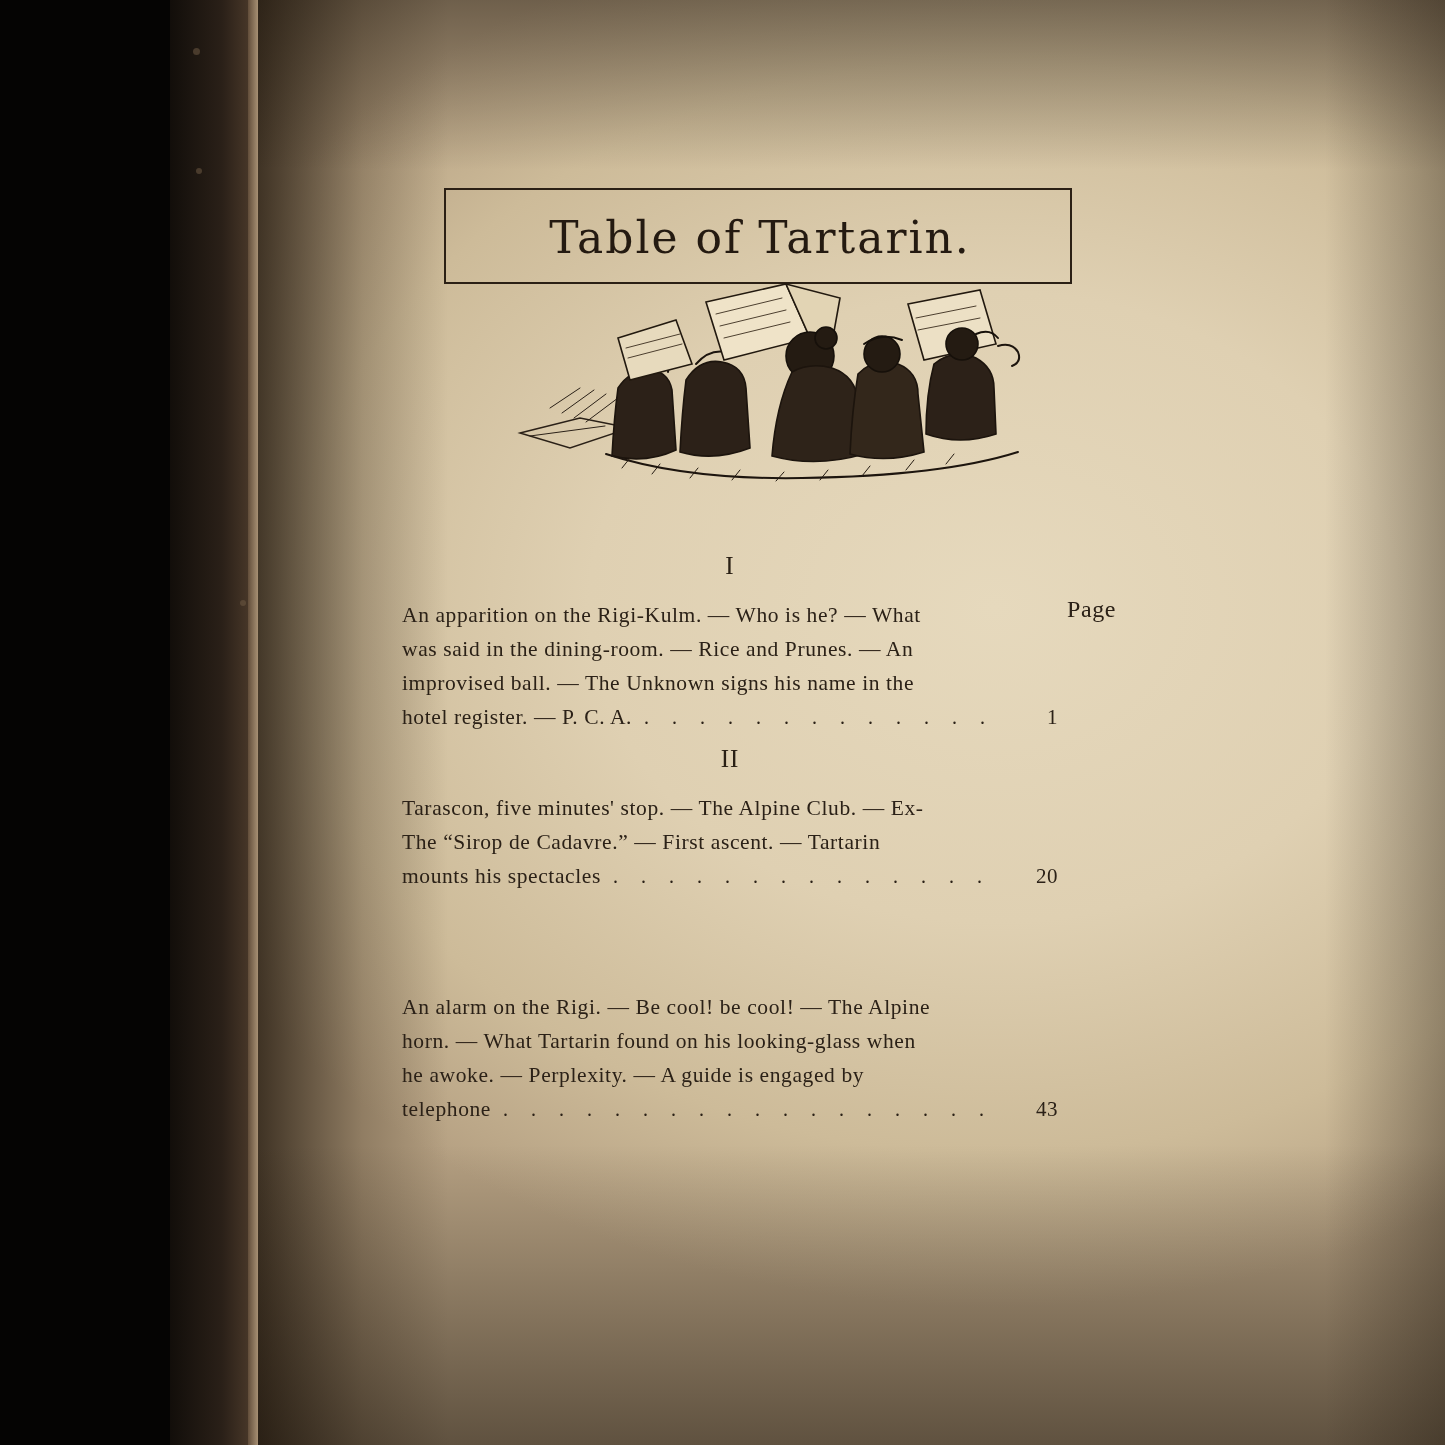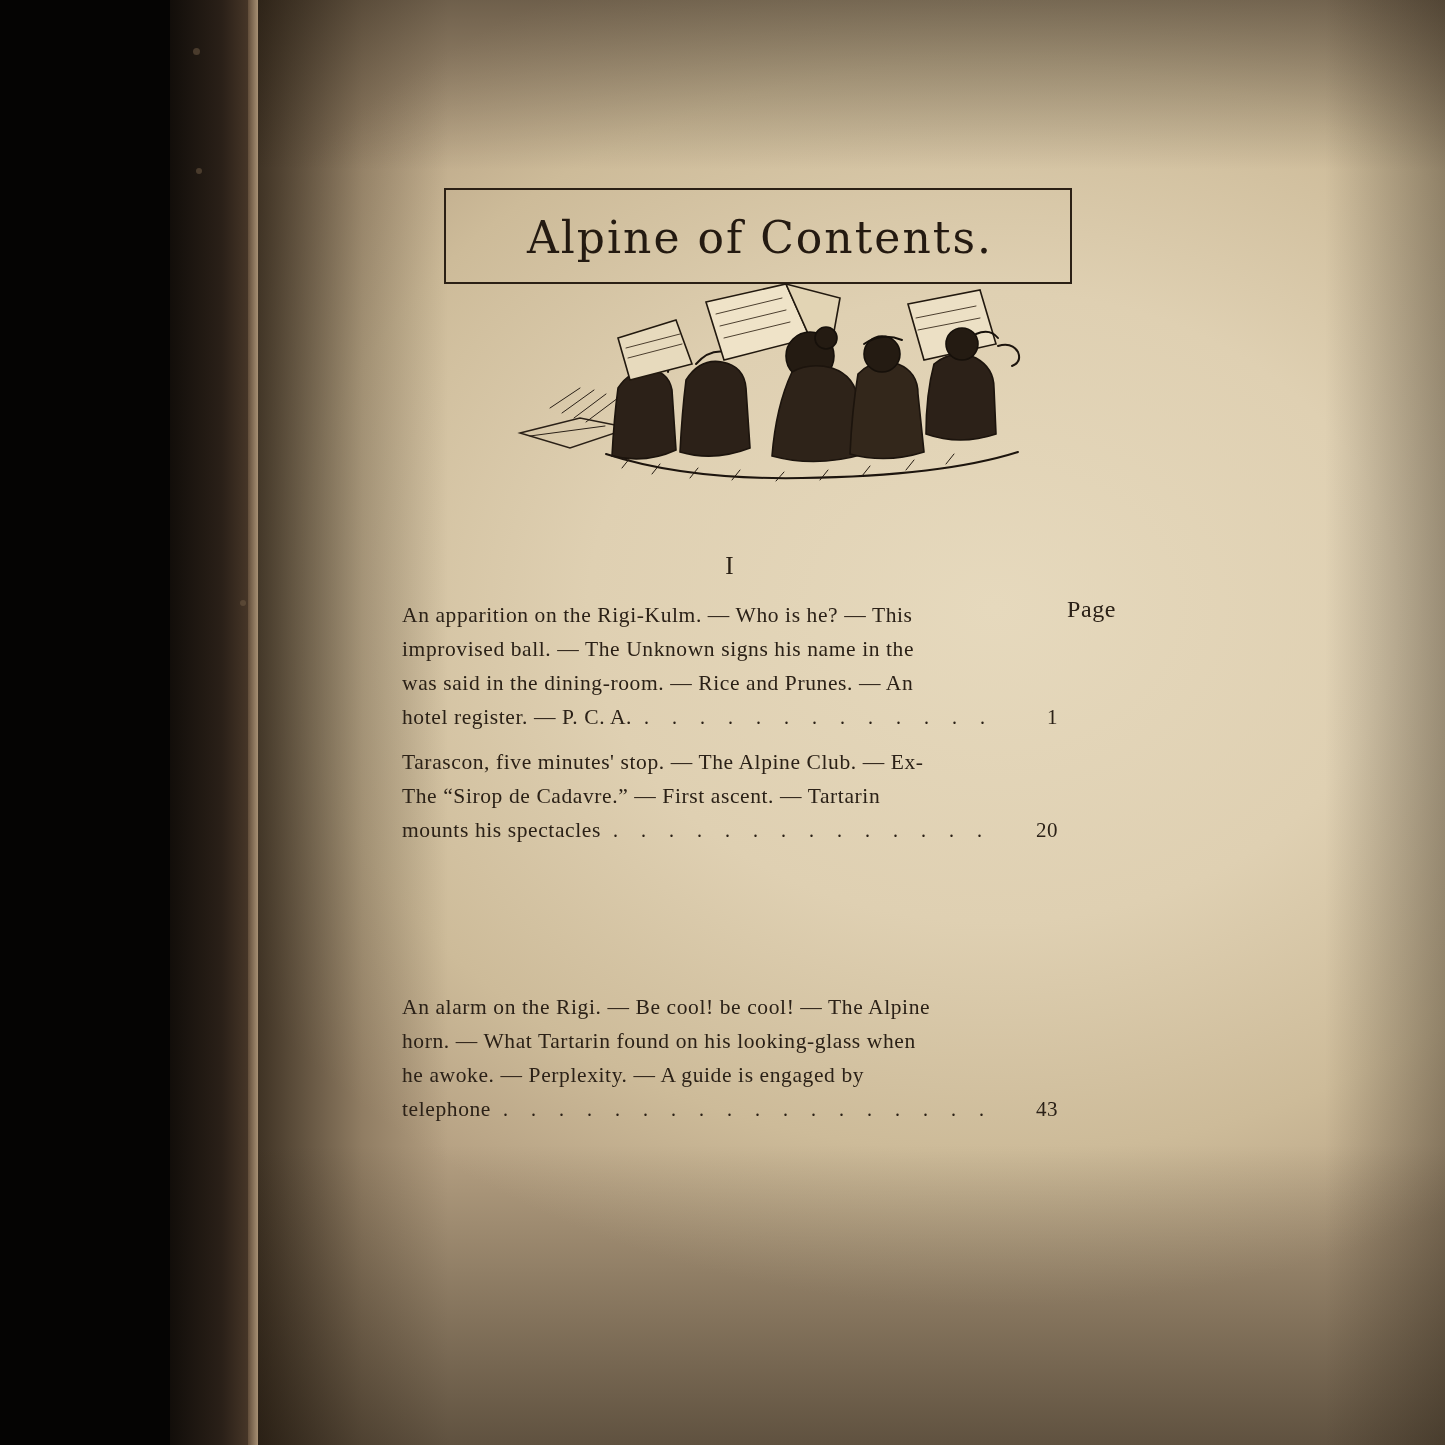--- a/index.html
+++ b/index.html
@@ -210,21 +210,21 @@
   <div class="page-shade-bottom"></div>
   <div class="page-shade-right"></div>
 
   <div class="speck" style="left:193px;top:48px;width:7px;height:7px;"></div>
   <div class="speck" style="left:196px;top:168px;width:6px;height:6px;"></div>
   <div class="speck" style="left:240px;top:600px;width:6px;height:6px;"></div>
 
   <div class="content soft">
 
     <div class="title-box">
-      <div class="title-text">Alpine of Contents.</div>
+      <div class="title-text">Table of Tartarin.</div>
     </div>
 
     <div class="vignette">
       <svg viewBox="0 0 560 215" width="560" height="215" aria-hidden="true">
         <g stroke="#2a2017" fill="none" stroke-width="1.6" stroke-linecap="round">
 
           <path d="M10 165 L70 150 L120 160 L60 180 Z" stroke-width="1.4"></path>
           <path d="M20 168 L95 158" stroke-width="1"></path>
 
           <path d="M40 140 L70 120 M52 145 L84 122 M64 150 L96 126 M76 154 L108 130" stroke-width="1"></path>
@@ -262,32 +262,33 @@
           <path d="M96 186 q80 26 196 24 q140 -2 216 -26" stroke="#1d150e" stroke-width="2"></path>
           <path d="M120 190 L112 200 M150 196 L142 206 M188 200 L180 210 M230 202 L222 212 M274 204 L266 213 M318 202 L310 212 M360 198 L352 208 M404 192 L396 202 M444 186 L436 196" stroke="#241a11" stroke-width="1"></path>
         </g>
       </svg>
     </div>
 
     <div class="chapter" style="top:552px;">
       <div class="chap-num">I</div>
       <div class="chap-body">
         <div class="page-label">Page</div>
-        <div class="chap-line">An apparition on the Rigi-Kulm. — Who is he? — This</div>
+        <div class="chap-line">An apparition on the Rigi-Kulm. — Who is he? — What</div>
+        <div class="chap-line">was said in the dining-room. — Rice and Prunes. — An</div>
         <div class="chap-line">improvised ball. — The Unknown signs his name in the</div>
-        <div class="chap-line">was said in the dining-room. — Rice and Prunes. — An</div>
         <div class="chap-last">
           <span>hotel register. — P. C. A.</span>
           <span class="leaders">. . . . . . . . . . . . . . . . . . . . . . . . . . . .</span>
           <span class="pagenum">1</span>
         </div>
       </div>
     </div>
 
     <div class="chapter" style="top:745px;">
+      <div class="chap-num">II</div>
       <div class="chap-body">
         <div class="chap-line">Tarascon, five minutes' stop. — The Alpine Club. — Ex-</div>
         <div class="chap-line">The “Sirop de Cadavre.” — First ascent. — Tartarin</div>
         <div class="chap-last">
           <span>mounts his spectacles</span>
           <span class="leaders">. . . . . . . . . . . . . . . . . . . . . . . . . . . .</span>
           <span class="pagenum">20</span>
         </div>
       </div>
     </div>

